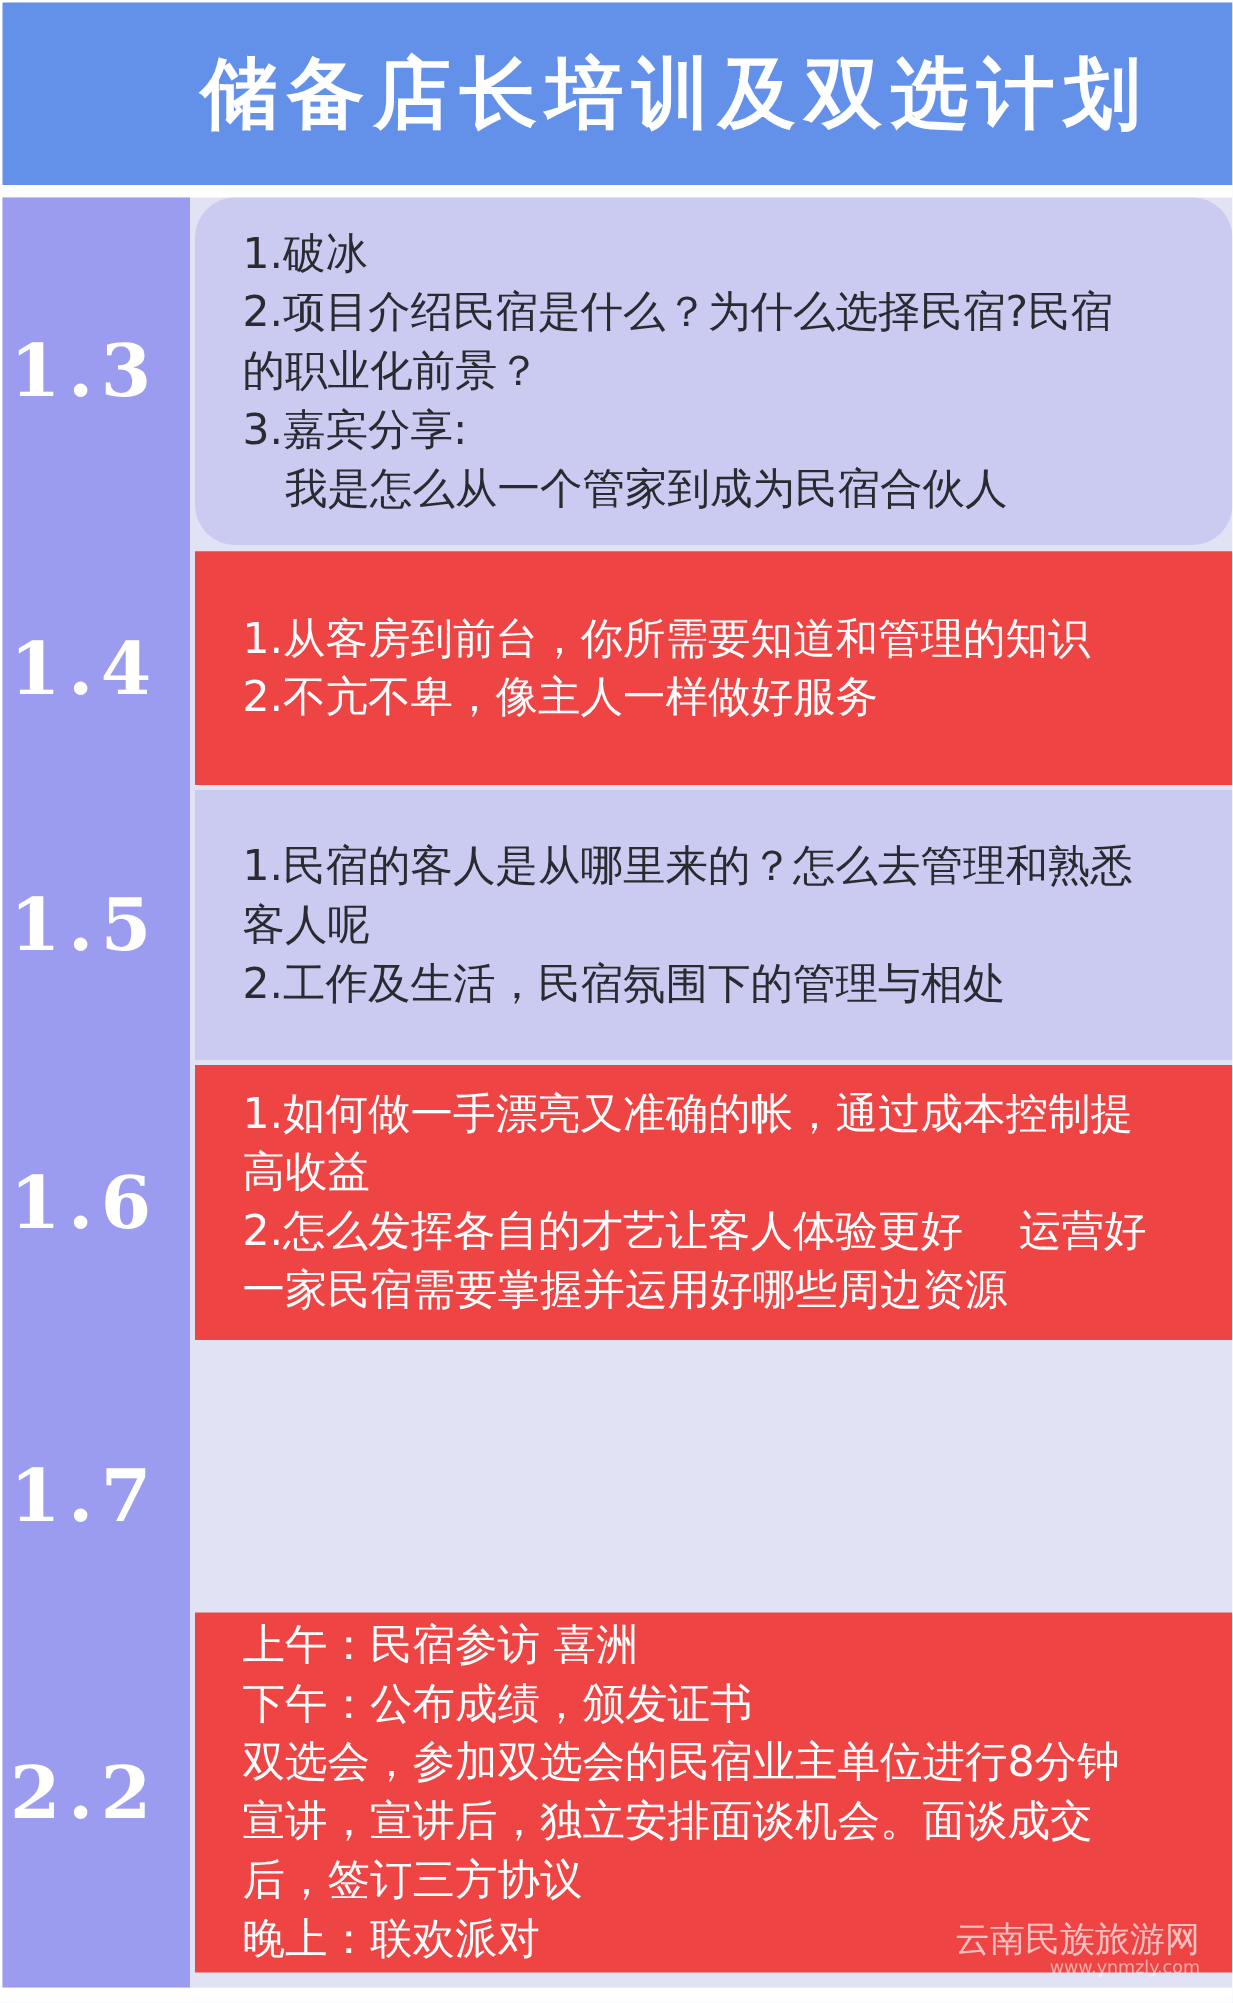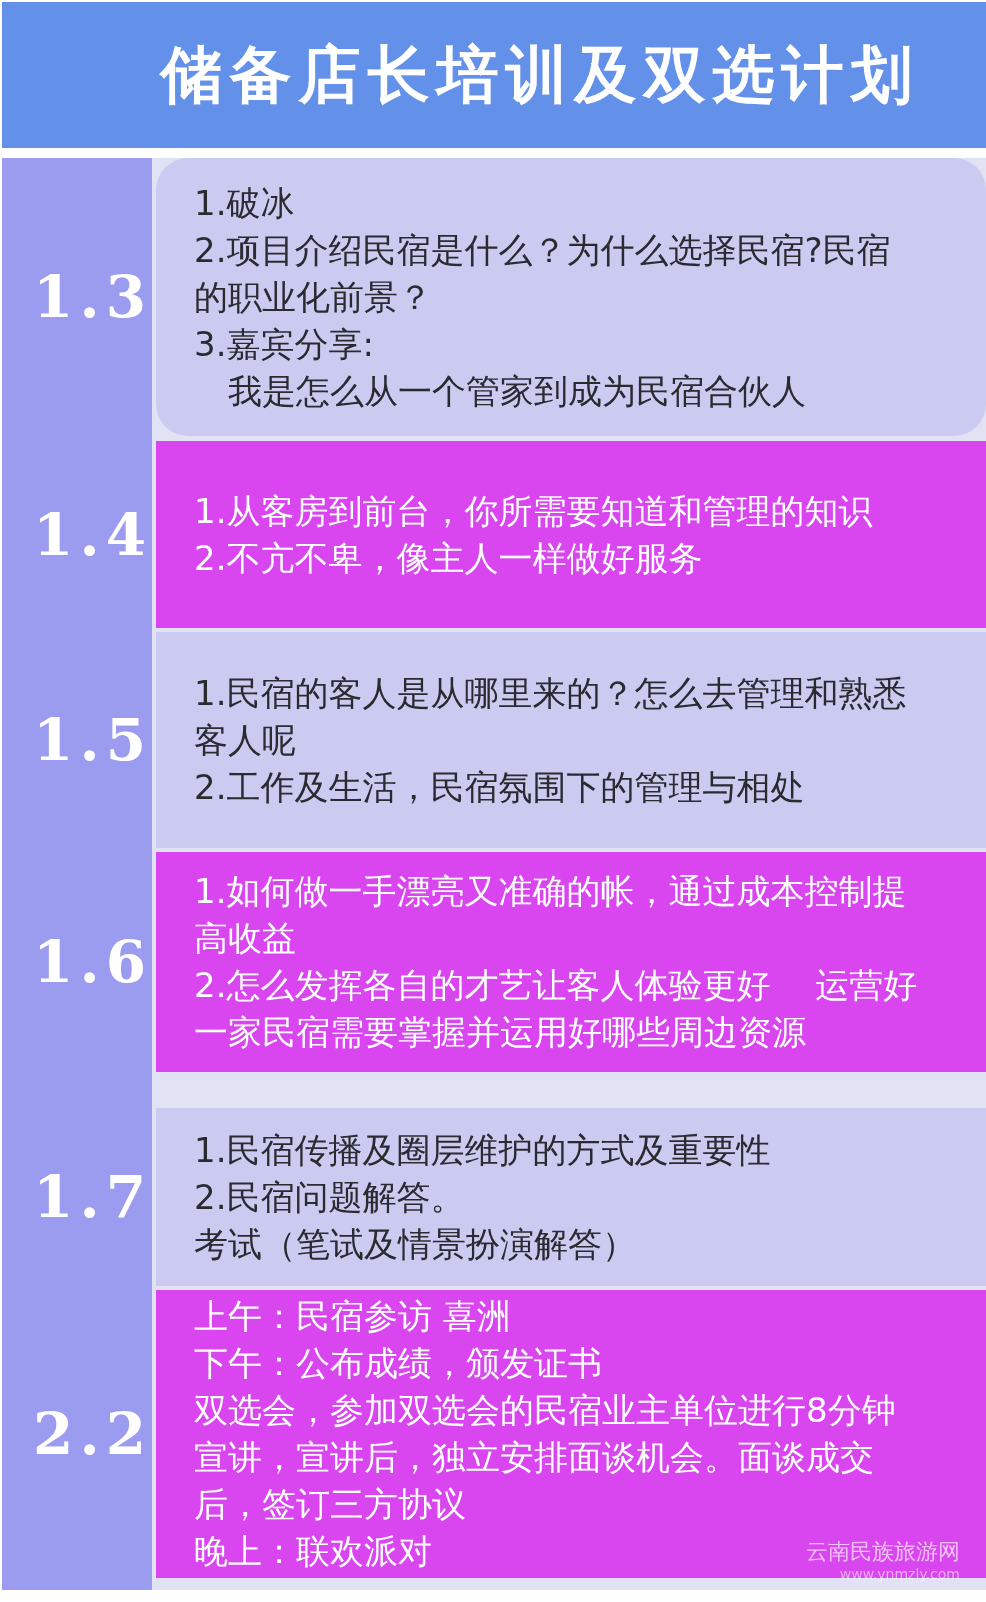--- a/index.html
+++ b/index.html
@@ -46,21 +46,21 @@
     position: absolute;
     left: 2px; top: 158px;
     width: 150px; height: 1432px;
     background: #9b9bef;
   }
   .date-cell {
     position: absolute;
     left: 0; width: 150px;
     display: flex;
     align-items: center;
-    justify-content: flex-end;
+    justify-content: flex-start;
   }
   .date-cell span {
     color: #ffffff;
     font-family: "DejaVu Serif", "Liberation Serif", serif;
     font-weight: bold;
     font-size: 58px;
     letter-spacing: 6px;
     text-indent: 6px; 
   }
 
@@ -73,21 +73,21 @@
   .session-cell {
     position: absolute;
     left: 0; width: 830px;
     display: flex;
     flex-direction: column;
     justify-content: center;
     box-sizing: border-box;
     padding: 0 28px 0 38px;
   }
   .session-cell.lavender { background: #cbcbf1; }
-  .session-cell.blue     { background: #d946ef; }
+  .session-cell.blue     { background: #ef4444; }
   .session-text {
     white-space: pre-line;
     font-size: 34px;
     line-height: 47px;
     font-weight: 500;
   }
   .lavender .session-text { color: #2a2a31; }
   .blue .session-text     { color: #fdfdfe; }
 
   
@@ -100,21 +100,21 @@
 
   
   .watermark {
     position: absolute;
     right: 26px; top: 1540px;
     text-align: right;
     line-height: 23px;
   }
   .watermark .wm-name {
     color: rgba(255,255,255,0.66);
-    font-size: 22px;
+    font-size: 28px;
   }
   .watermark .wm-url {
     color: rgba(255,255,255,0.55);
     font-size: 14px;
   }
 </style>
 </head>
 <body>
 
 <div class="page">
@@ -162,25 +162,20 @@
       <div class="session-text">1.民宿的客人是从哪里来的？怎么去管理和熟悉
 客人呢
 2.工作及生活，民宿氛围下的管理与相处</div>
     </section>
     <section class="session-cell blue pos-s16">
       <div class="session-text">1.如何做一手漂亮又准确的帐，通过成本控制提
 高收益
 2.怎么发挥各自的才艺让客人体验更好　 运营好
 一家民宿需要掌握并运用好哪些周边资源</div>
     </section>
-    <section class="session-cell lavender pos-s17">
-      <div class="session-text">1.民宿传播及圈层维护的方式及重要性
-2.民宿问题解答。
-考试（笔试及情景扮演解答）</div>
-    </section>
     <section class="session-cell blue pos-s18">
       <div class="session-text">上午：民宿参访 喜洲
 下午：公布成绩，颁发证书
 双选会，参加双选会的民宿业主单位进行8分钟
 宣讲，宣讲后，独立安排面谈机会。面谈成交
 后，签订三方协议
 晚上：联欢派对</div>
     </section>
   </main>
 

